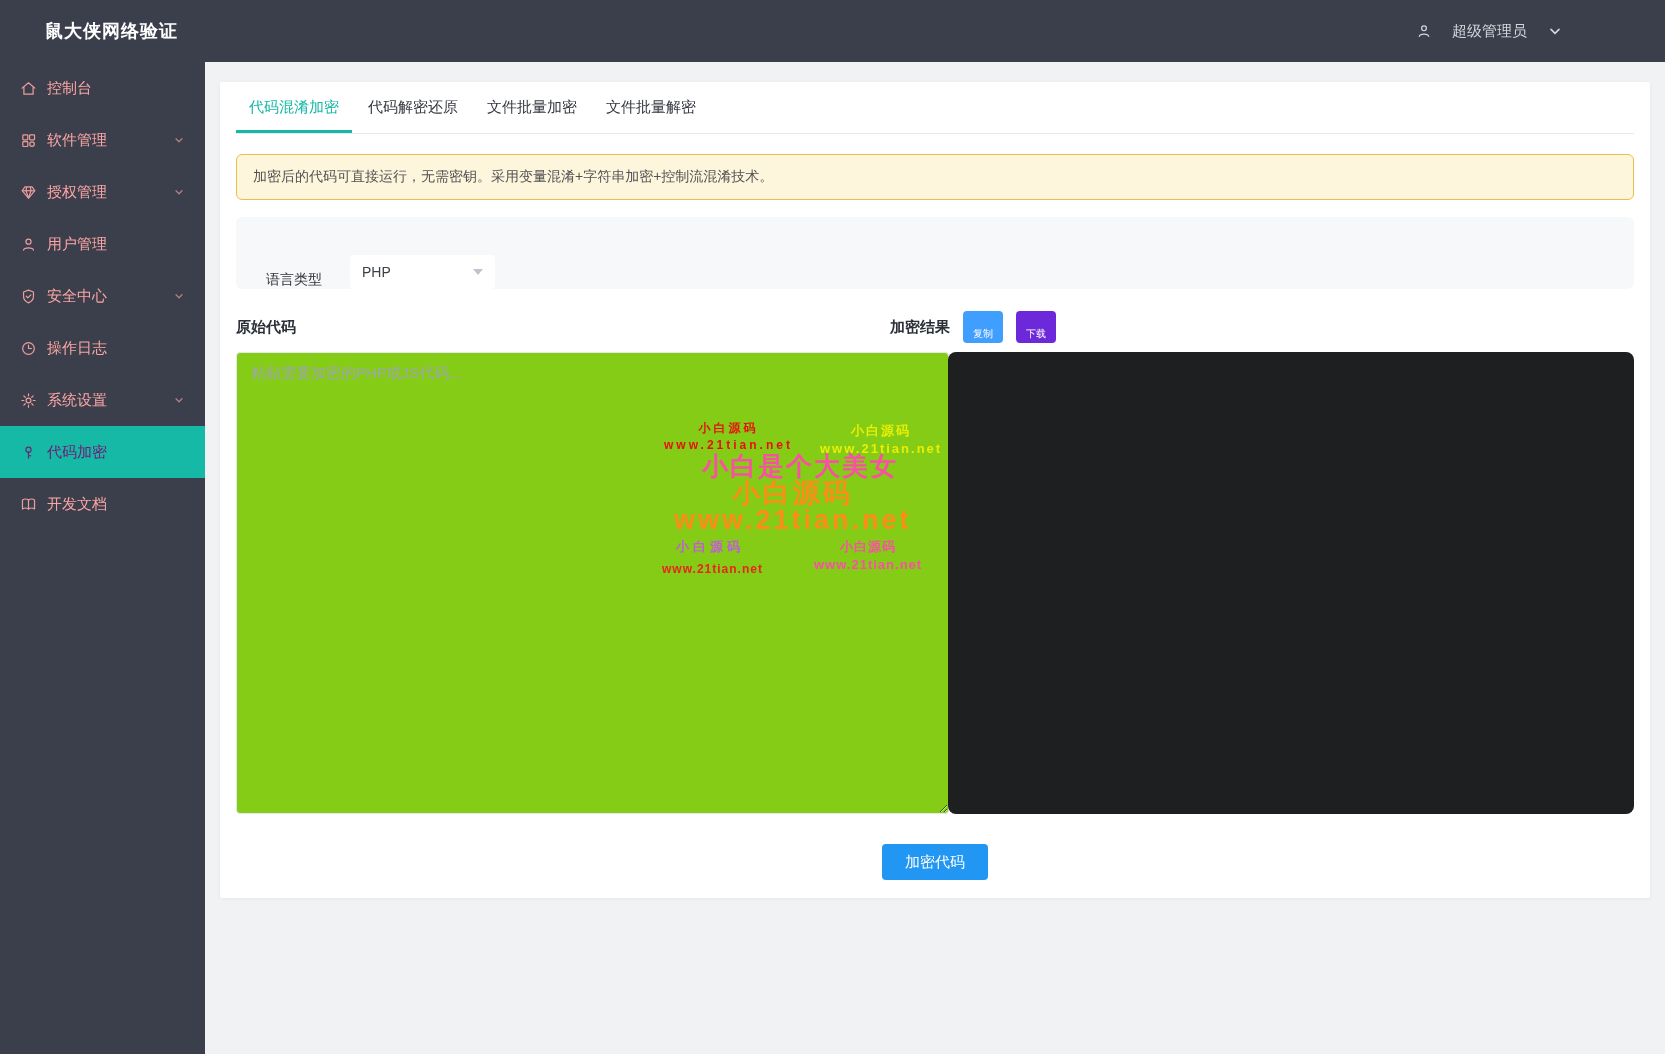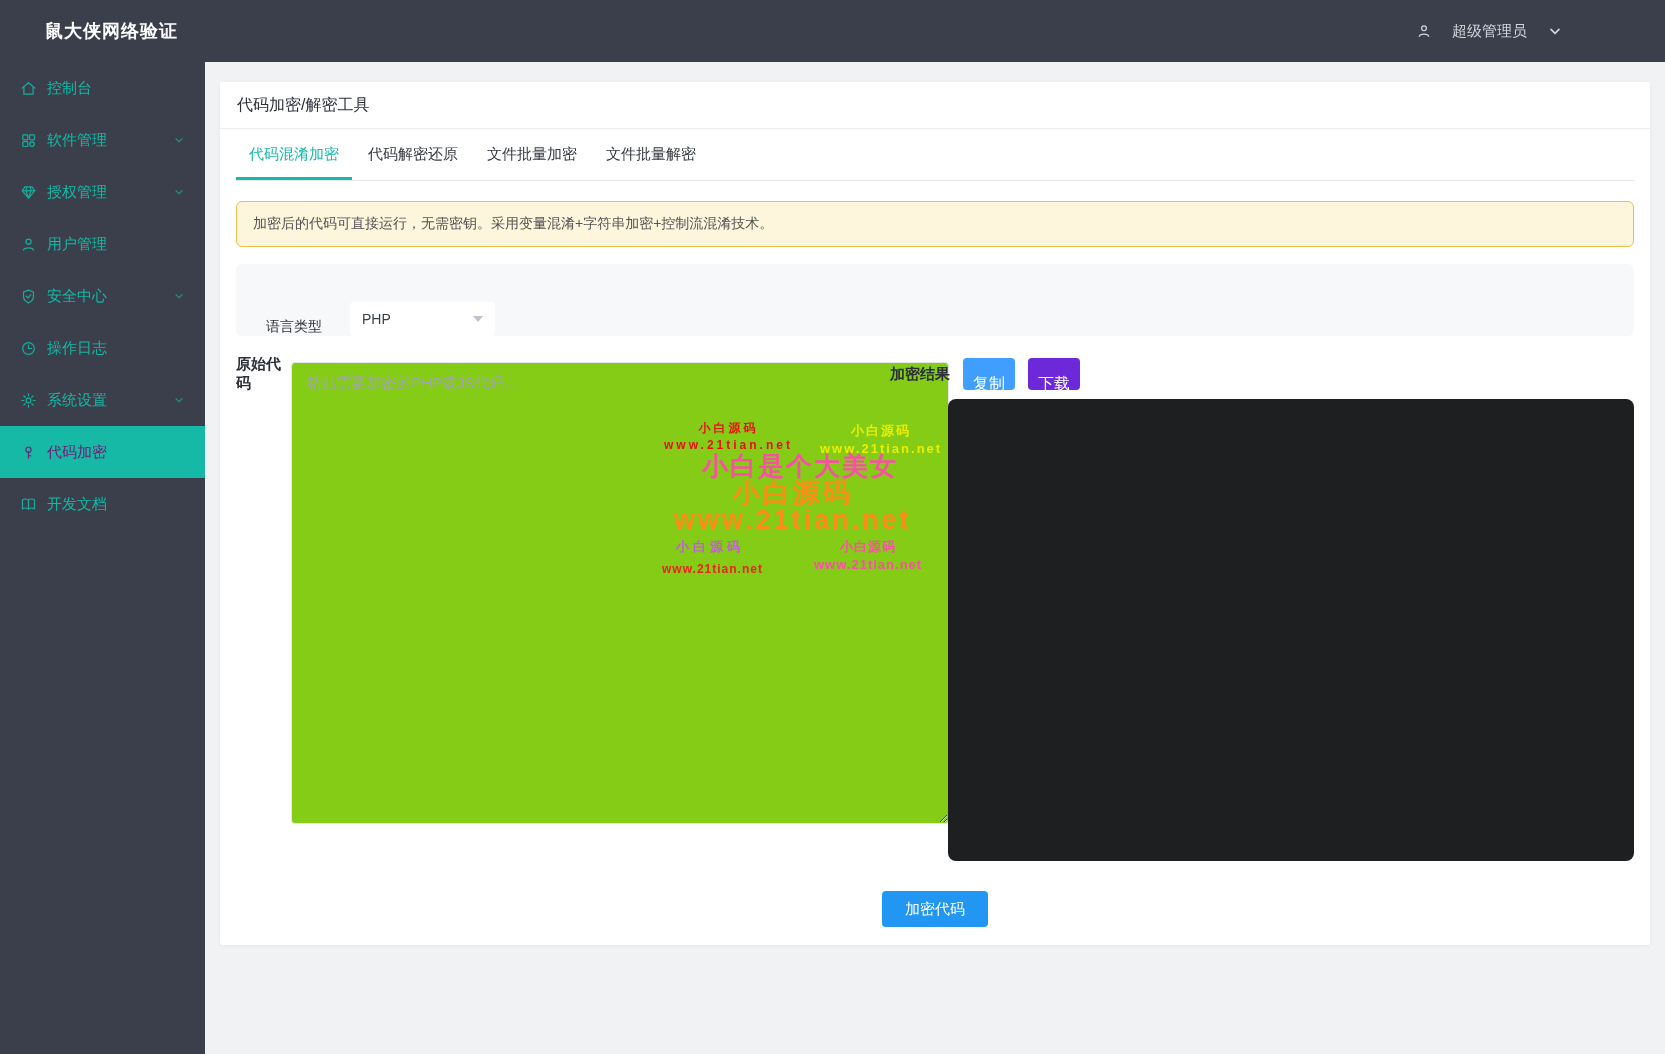--- a/index.html
+++ b/index.html
@@ -12,21 +12,21 @@
   svg{display:block}
   
   .topbar{position:absolute;top:0;left:0;width:1665px;height:62px;background:#3a3f4b;z-index:5}
   .logo{position:absolute;left:45px;top:0;height:62px;line-height:62px;color:#fff;
         font-size:18px;font-weight:bold;letter-spacing:1px}
   .user{position:absolute;right:102px;top:0;height:62px;display:flex;align-items:center;gap:20px;
         color:#d3d7de;font-size:15px;cursor:pointer}
   .user svg{width:16px;height:16px}
   
   .sidebar{position:absolute;left:0;top:62px;width:205px;height:992px;background:#3a3f4b;z-index:5}
-  .nav-item{height:52px;display:flex;align-items:center;padding:0 20px;color:#14b8a6;font-size:15px;cursor:pointer}
+  .nav-item{height:52px;display:flex;align-items:center;padding:0 20px;color:#fca5a5;font-size:15px;cursor:pointer}
   .nav-item svg{width:17px;height:17px;margin-right:10px;flex:none;opacity:.92}
   .nav-item .chev{margin-left:auto;opacity:.7}
   .nav-item .chev svg{width:12px;height:12px;margin:0}
   .nav-item.active{background:#16b8a6;color:#701a75}
   
   .card{position:absolute;left:220px;top:82px;width:1430px;background:#fff;border-radius:2px;
         box-shadow:0 1px 4px rgba(0,0,0,.05);padding-bottom:18px;z-index:6}
   .card-head{height:46px;line-height:46px;padding:0 17px;border-bottom:1px solid #eceef1;
              font-size:16px;color:#2b3038}
   .tabs{display:flex;margin:0 16px;border-bottom:1px solid #e6e8ec}
@@ -37,26 +37,26 @@
          padding:13px 16px;font-size:14px;color:#525252}
   .lang-bar{margin:17px 16px 0;height:72px;background:#f7f8fa;border-radius:6px;
             display:flex;align-items:flex-end;padding:0 14px}
   .lang-label{font-size:14px;color:#2f3338;margin-left:16px}
   .lang-select{margin-left:28px;width:121px;height:34px;background:#fff;border-radius:4px;
                display:flex;align-items:center;padding:0 12px;font-size:14px;color:#3a3f45;cursor:pointer}
   .lang-select .caret{margin-left:auto;width:0;height:0;border-left:5px solid transparent;
                border-right:5px solid transparent;border-top:6px solid #bfc4cc}
   
   .editors{display:flex;margin:26px 16px 0}
-  .col-left{width:51%;display:flex;flex-direction:row}
+  .col-left{width:51%;display:flex;flex-direction:column}
   .col-right{flex:1;display:flex;flex-direction:column}
   .panel-head{height:24px;display:flex;align-items:center;margin-bottom:13px}
   .result-head{transform:translateX(-59px)}
   .panel-title{font-size:15px;font-weight:bold;color:#2b3038}
-  .mini-btn{height:24px;padding:16px 10px;border:none;border-radius:4px;color:#fff;font-size:16px;
+  .mini-btn{height:24px;padding:16px 10px;border:none;border-radius:4px;color:#fff;font-size:10px;
             margin-left:13px;cursor:pointer;font-family:inherit}
   .copy-btn{background:#409eff}
   .dl-btn{background:#6d28d9}
   .src-textarea{box-sizing:border-box;width:100%;height:462px;border:1px solid #e4e7ec;border-radius:4px;
             padding:11px 14px;font-size:15px;color:#333;font-family:inherit;outline:none;background:#84cc16}
   .src-textarea::placeholder{color:#a0a6ae}
   .result-pre{height:462px;background:#1e1f21;border-radius:8px;margin:0 0 0 -1px;color:#ddd;
             font-family:"Liberation Mono","DejaVu Sans Mono",monospace;font-size:13px;overflow:hidden}
   .footer-row{display:flex;justify-content:center;margin-top:30px}
   .encrypt-btn{width:106px;height:36px;background:#2196f3;color:#fff;border:none;border-radius:4px;
@@ -169,21 +169,20 @@
   <div class="nav-item">
     <svg viewBox="0 0 24 24" fill="none" stroke="currentColor" stroke-width="1.7" stroke-linecap="round" stroke-linejoin="round">
         <path d="M3.5 5.5C6 4 9.5 4 12 5.8 14.5 4 18 4 20.5 5.5v12.7c-2.5-1.5-6-1.5-8.5.3-2.5-1.8-6-1.8-8.5-.3V5.5z"></path>
         <path d="M12 5.8v12.7"></path>
       </svg>
     <span>开发文档</span>
   </div>
 </div>
 
 <div class="card">
-  <div class="card-head">代码加密/解密工具</div>
 
   <div class="tabs">
     <div class="tab active">代码混淆加密</div>
     <div class="tab">代码解密还原</div>
     <div class="tab">文件批量加密</div>
     <div class="tab">文件批量解密</div>
   </div>
 
   <div class="alert">加密后的代码可直接运行，无需密钥。采用变量混淆+字符串加密+控制流混淆技术。</div>
 

